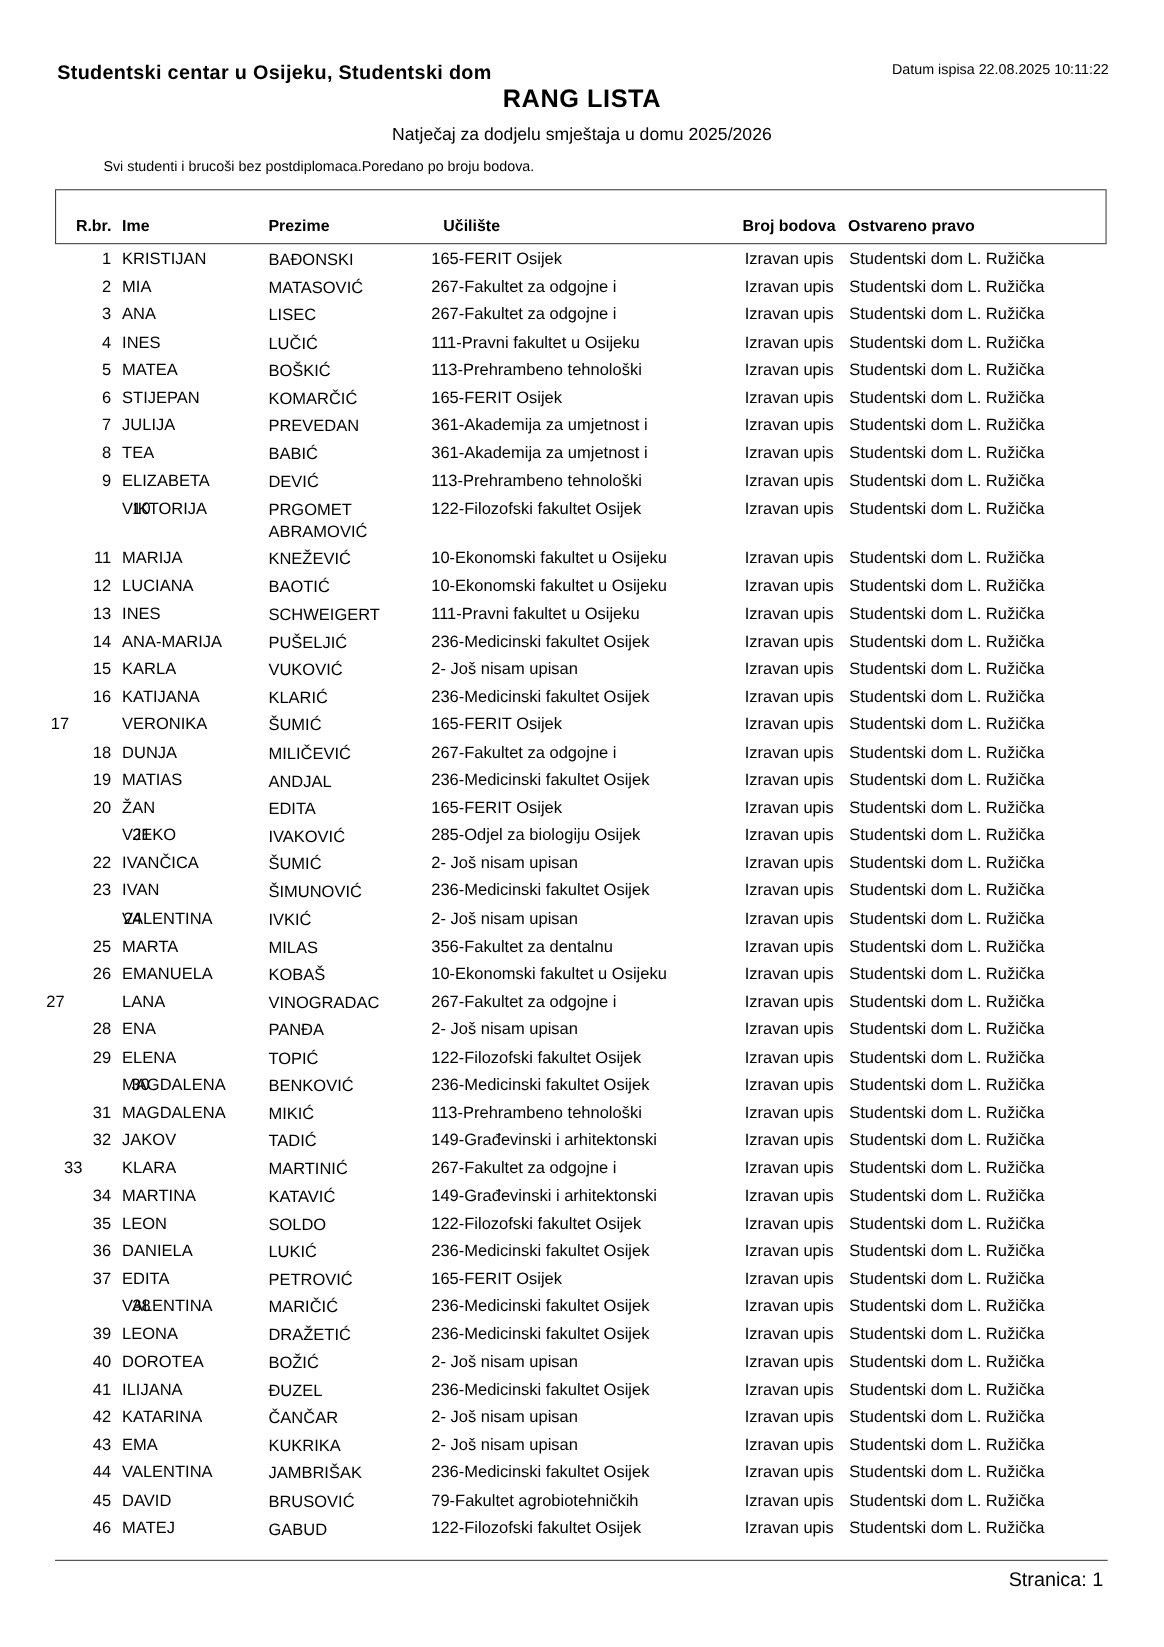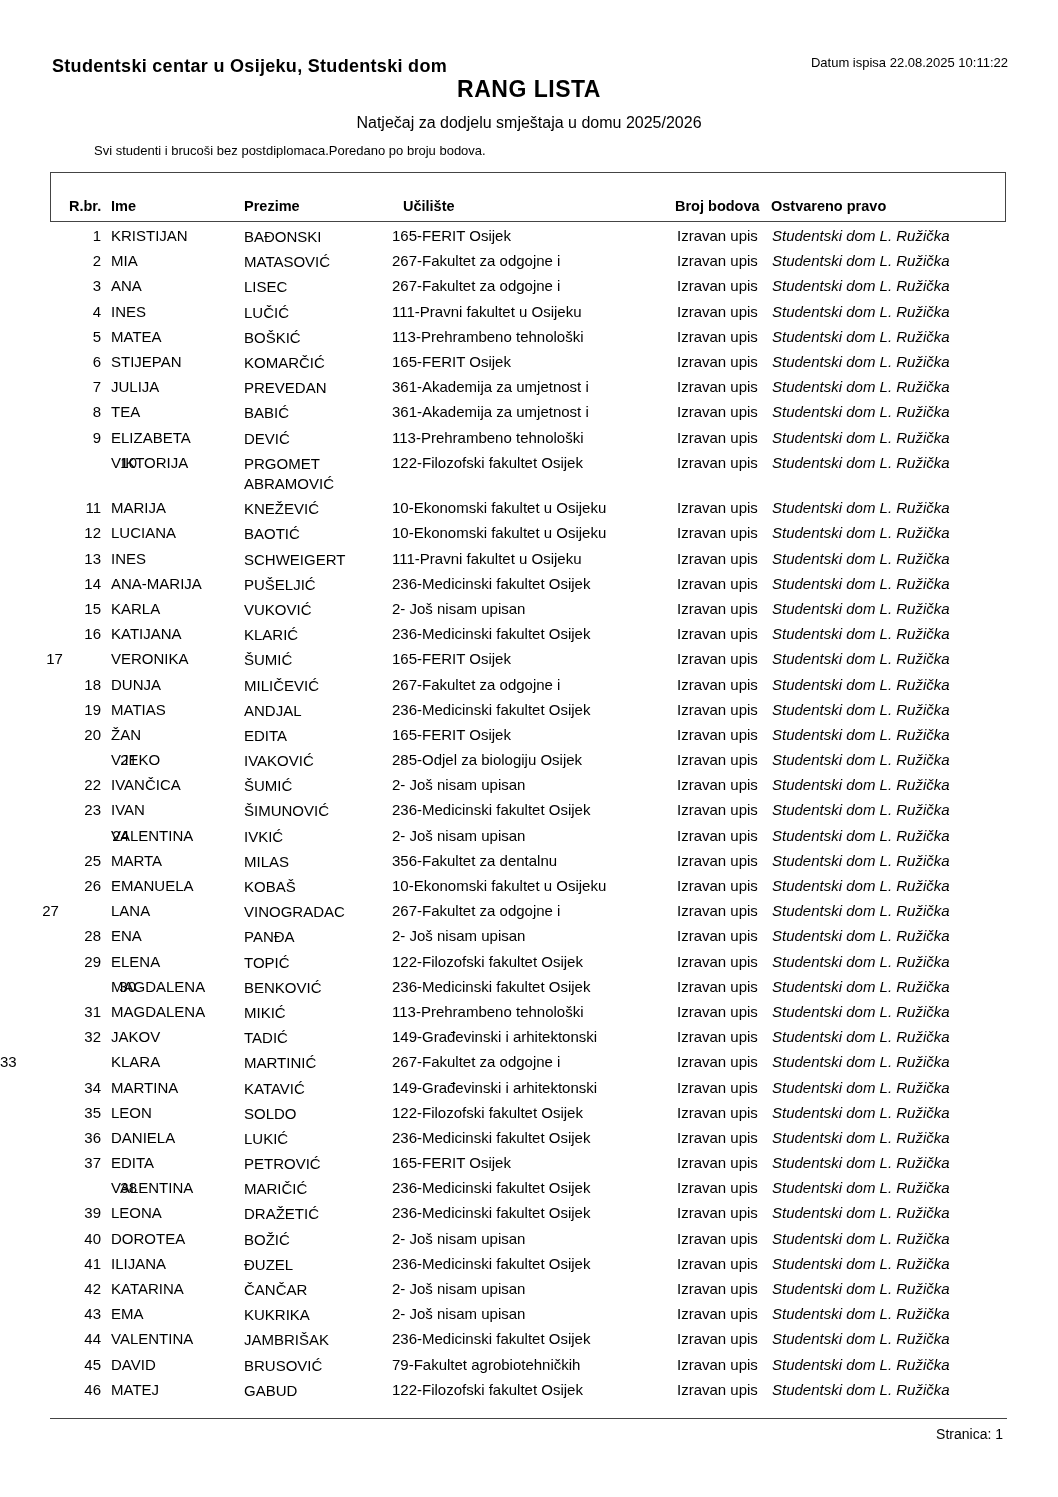--- a/index.html
+++ b/index.html
@@ -15,23 +15,23 @@
   .header-box .hcell { position: absolute; top: 25px; font-size: 14.5px; font-weight: bold; }
   .rows { position: absolute; left: 0; top: 225px; width: 1058px; }
   .row { position: relative; height: 25.2px; font-size: 15px; }
   .row.tall { height: 45.5px; }
   .row .c { position: absolute; top: 2px; white-space: nowrap; }
   .c-rbr { right: 956px; text-align: right; }
   .c-ime { left: 111px; }
   .c-prezime { left: 244px; line-height: 20px; white-space: normal !important; width: 140px; }
   .c-uciliste { left: 392px; }
   .c-bodovi { left: 677px; }
-  .c-pravo { left: 772px; font-style: italic; }
+  .c-pravo { left: 772px; }
   .footer-line { position: absolute; left: 50px; top: 1418px; width: 957px; height: 0; border-top: 1px solid #444; }
-  .page-no { position: absolute; right: 55px; top: 1426px; font-size: 14px; }
+  .page-no { position: absolute; right: 55px; top: 1426px; font-size: 18px; }
 </style>
 </head>
 <body>
 
 <div class="org">Studentski centar u Osijeku, Studentski dom</div>
 <div class="printed">Datum ispisa 22.08.2025 10:11:22</div>
 <div class="title">RANG LISTA</div>
 <div class="subtitle">Natječaj za dodjelu smještaja u domu 2025/2026</div>
 <div class="desc">Svi studenti i brucoši bez postdiplomaca.Poredano po broju bodova.</div>
 
@@ -295,21 +295,21 @@
     </div>
     <div class="row">
       <span class="c c-rbr" style="right: auto; left: 0px; width: 101px; text-align: right;">32</span>
       <span class="c c-ime">JAKOV</span>
       <span class="c c-prezime">TADIĆ</span>
       <span class="c c-uciliste">149-Građevinski i arhitektonski</span>
       <span class="c c-bodovi">Izravan upis</span>
       <span class="c c-pravo">Studentski dom L. Ružička</span>
     </div>
     <div class="row">
-      <span class="c c-rbr" style="right: auto; left: 0px; width: 101px; text-align: left;">33</span>
+      <span class="c c-rbr" style="right: auto; left: 16px; width: 101px; text-align: center;">33</span>
       <span class="c c-ime">KLARA</span>
       <span class="c c-prezime">MARTINIĆ</span>
       <span class="c c-uciliste">267-Fakultet za odgojne i</span>
       <span class="c c-bodovi">Izravan upis</span>
       <span class="c c-pravo">Studentski dom L. Ružička</span>
     </div>
     <div class="row">
       <span class="c c-rbr" style="right: auto; left: 0px; width: 101px; text-align: right;">34</span>
       <span class="c c-ime">MARTINA</span>
       <span class="c c-prezime">KATAVIĆ</span>

